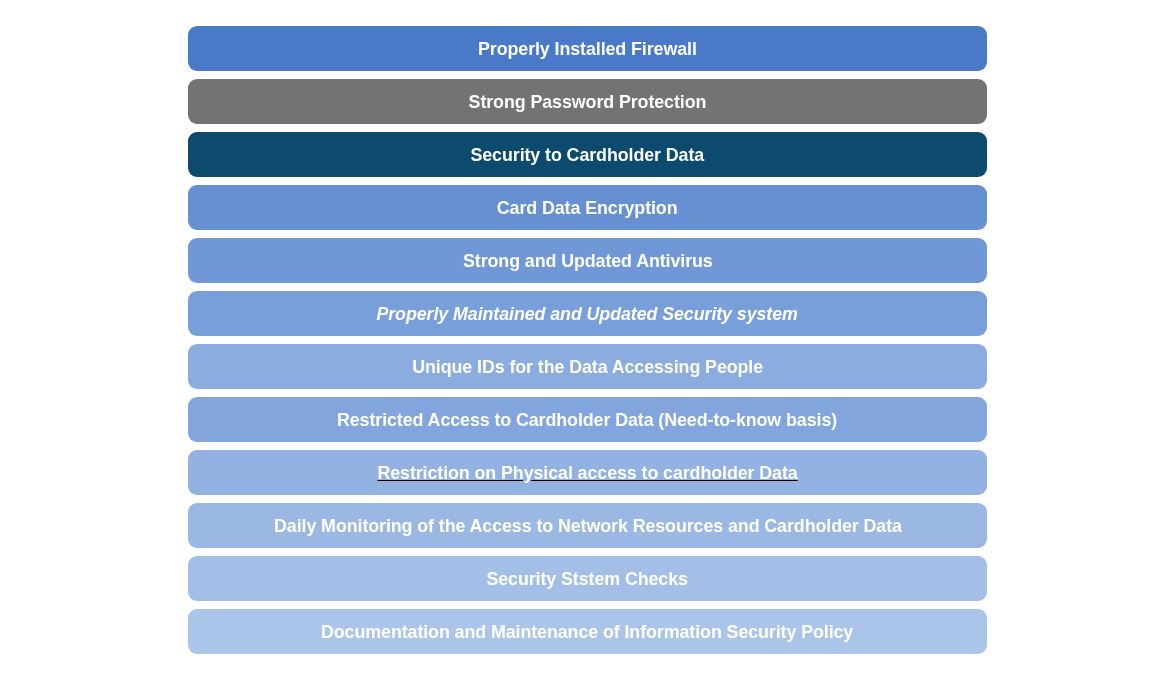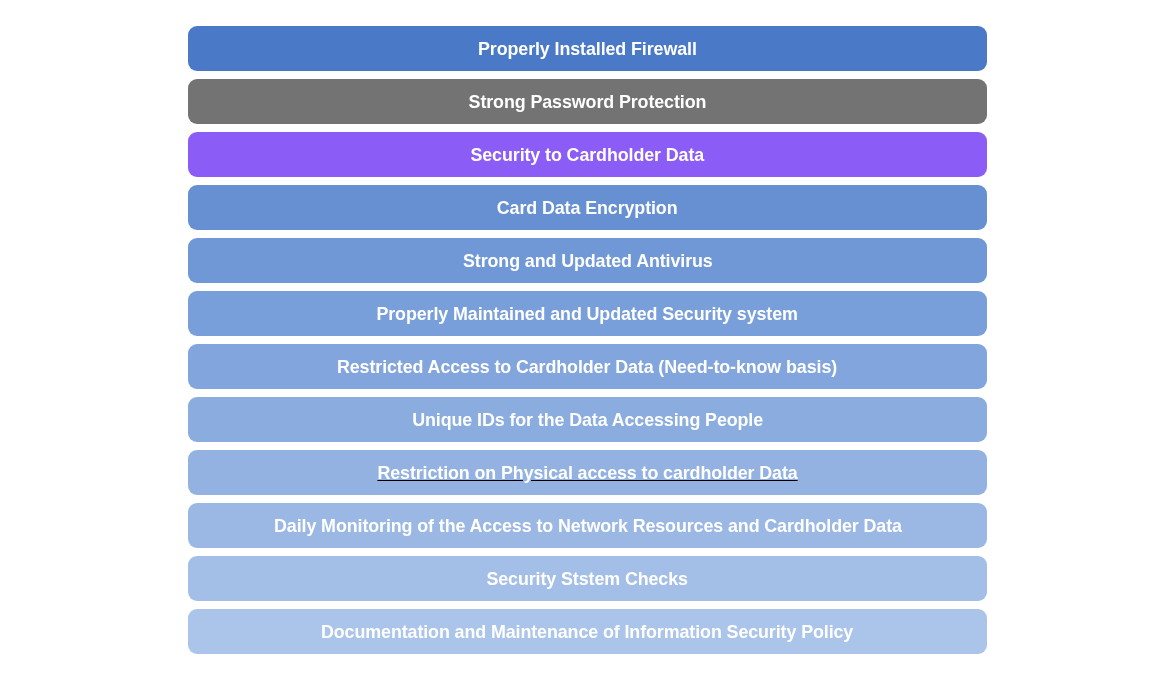--- a/index.html
+++ b/index.html
@@ -68,42 +68,42 @@
   <div id="bar-stack">
 
     <div class="bar-row" style="background-color: rgb(74, 122, 199);">
       <span class="bar-label">Properly Installed Firewall</span>
     </div>
 
     <div class="bar-row" style="background-color: #737373;">
       <span class="bar-label">Strong Password Protection</span>
     </div>
 
-    <div class="bar-row" style="background-color: #8b5cf6; justify-content: center;">
+    <div class="bar-row" style="background-color: #0c4a6e; justify-content: center;">
       <span class="bar-label">Security to Cardholder Data</span>
     </div>
 
     <div class="bar-row" style="background-color: rgb(102, 144, 210);">
       <span class="bar-label">Card Data Encryption</span>
     </div>
 
     <div class="bar-row" style="background-color: rgb(112, 152, 214);">
       <span class="bar-label">Strong and Updated Antivirus</span>
     </div>
 
-    <div class="bar-row" style="background-color: rgb(120, 159, 218);">
+    <div class="bar-row" style="background-color: rgb(120, 159, 218); font-style: italic;">
       <span class="bar-label">Properly Maintained and Updated Security system</span>
+    </div>
+
+    <div class="bar-row" style="background-color: rgb(138, 172, 223);">
+      <span class="bar-label">Unique IDs for the Data Accessing People</span>
     </div>
 
     <div class="bar-row" style="background-color: rgb(129, 165, 220);">
       <span class="bar-label">Restricted Access to Cardholder Data (Need-to-know basis)</span>
-    </div>
-
-    <div class="bar-row" style="background-color: rgb(138, 172, 223);">
-      <span class="bar-label">Unique IDs for the Data Accessing People</span>
     </div>
 
     <div class="bar-row" style="background-color: rgb(147, 178, 225); text-decoration: underline;">
       <span class="bar-label">Restriction on Physical access to cardholder Data</span>
     </div>
 
     <div class="bar-row" style="background-color: rgb(155, 184, 228);">
       <span class="bar-label">Daily Monitoring of the Access to Network Resources and Cardholder Data</span>
     </div>
 

